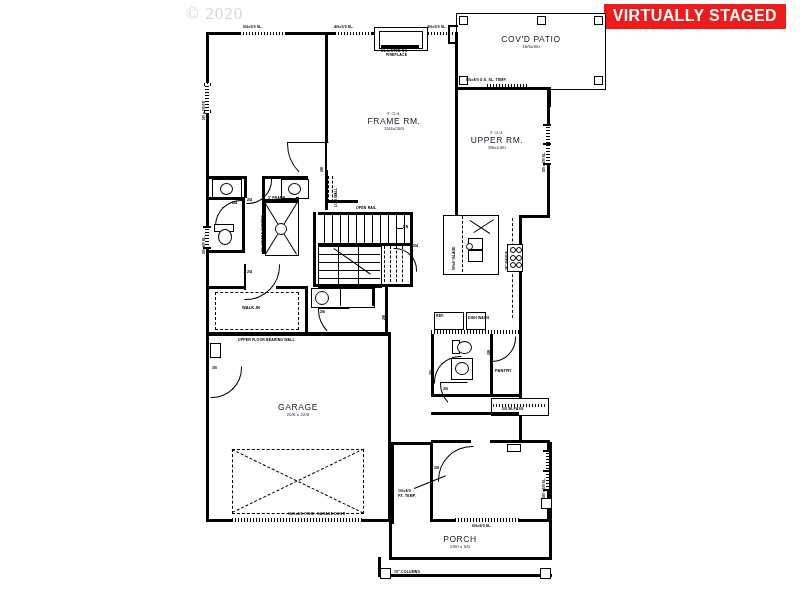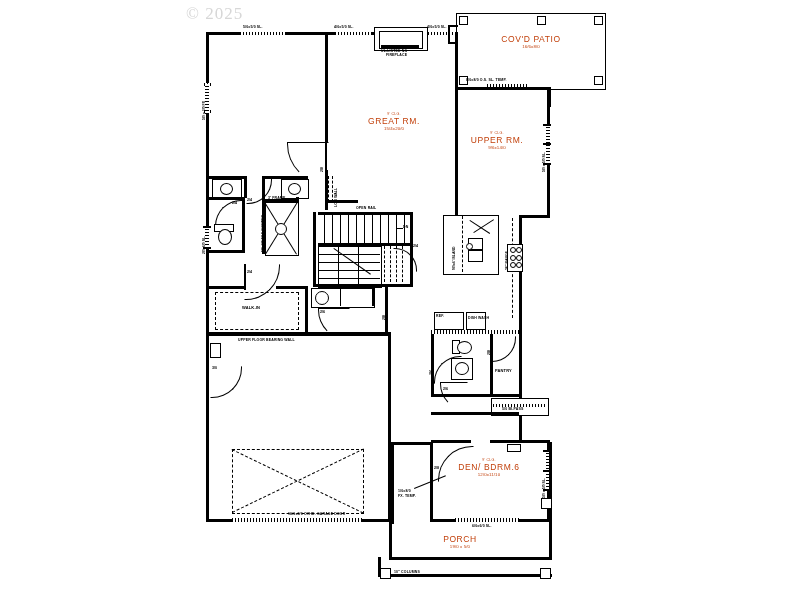--- a/index.html
+++ b/index.html
@@ -23,21 +23,21 @@
   .hair{position:absolute;background:#000;}       
   .dash-h{position:absolute;border-top:1px dashed #000;}
   .dash-v{position:absolute;border-left:1px dashed #000;}
   .dashbox{position:absolute;border:1px dashed #000;}
   .hatch{position:absolute;
     background:repeating-linear-gradient(90deg,#000 0 1px,#fff 1px 3px);}
   .hatchv{position:absolute;
     background:repeating-linear-gradient(0deg,#000 0 1px,#fff 1px 3px);}
 
   
-  .rm{position:absolute;text-align:center;color:#c2410c;
+  .rm{position:absolute;text-align:center;color:#0f172a;
       font-family:"Liberation Sans",sans-serif;white-space:nowrap;}
   .rm .nm{font-size:8.5px;letter-spacing:.6px;line-height:10px;}
   .rm .clg{font-size:3.6px;letter-spacing:.2px;line-height:4px;}
   .rm .dim{font-size:4.4px;letter-spacing:.1px;line-height:5px;}
   .lbl{position:absolute;font-size:3.5px;color:#000;white-space:nowrap;
        font-family:"Liberation Sans",sans-serif;letter-spacing:.15px;
        font-weight:bold;}
   .lbl.m{font-size:4px;}
   .vlbl{position:absolute;font-size:3.5px;color:#000;white-space:nowrap;
         font-family:"Liberation Sans",sans-serif;font-weight:bold;
@@ -46,22 +46,23 @@
         font-weight:bold;font-family:"Liberation Sans",sans-serif;}
 
   
   .arc{position:absolute;border:1px solid #000;background:transparent;}
 </style>
 </head>
 <body>
 
 <div id="stage">
 
-  <div class="watermark">© 2025</div>
-
+  <div class="watermark">© 2020</div>
+
+  <div class="staged">VIRTUALLY STAGED</div>
 
   <div class="w" style="left:206px;top:32px;width:122px;height:3px;"></div>
   <div class="w" style="left:328px;top:32px;width:48px;height:3px;"></div>
   <div class="w" style="left:376px;top:28px;width:48px;height:3px;"></div>
   <div class="w" style="left:424px;top:32px;width:32px;height:3px;"></div>
   <div class="w" style="left:456px;top:32px;width:0px;height:0px;"></div>
 
   <div class="wt" style="left:374px;top:27px;width:52px;height:22px;"></div>
   <div class="wt" style="left:379px;top:31px;width:42px;height:16px;"></div>
   <div class="w" style="left:381px;top:45px;width:38px;height:3px;"></div>
@@ -315,35 +316,34 @@
   <div class="w" style="left:431px;top:412px;width:88px;height:3px;"></div>
 
   <div class="arc" style="left:438px;top:446px;width:34px;height:34px;border-radius:34px 0 0 0;border-color:#000 transparent transparent #000;"></div>
   <div class="dlbl" style="left:434px;top:466px;">2/8</div>
   <div class="w" style="left:431px;top:440px;width:40px;height:3px;"></div>
   <div class="w" style="left:490px;top:440px;width:30px;height:3px;"></div>
 
 
   <div class="rm" style="left:340px;top:112px;width:108px;">
     <div class="clg">9'  CLG.</div>
-    <div class="nm">GREAT  RM.</div>
+    <div class="nm">FRAME  RM.</div>
     <div class="dim">15/4x20/0</div>
   </div>
 
   <div class="rm" style="left:449px;top:131px;width:96px;">
     <div class="clg">9'  CLG.</div>
     <div class="nm">UPPER  RM.</div>
     <div class="dim">9/6x14/0</div>
   </div>
 
-
-  <div class="rm" style="left:430px;top:458px;width:118px;">
-    <div class="clg">9'  CLG.</div>
-    <div class="nm">DEN/  BDRM.6</div>
-    <div class="dim">12/0x11/10</div>
-  </div>
+  <div class="rm" style="left:218px;top:402px;width:160px;">
+    <div class="nm">GARAGE</div>
+    <div class="dim">20/6 x 22/0</div>
+  </div>
+
 
   <div class="rm" style="left:400px;top:534px;width:120px;">
     <div class="nm">PORCH</div>
     <div class="dim">19/0 x 5/0</div>
   </div>
 
 </div>
 
 </body></html>

